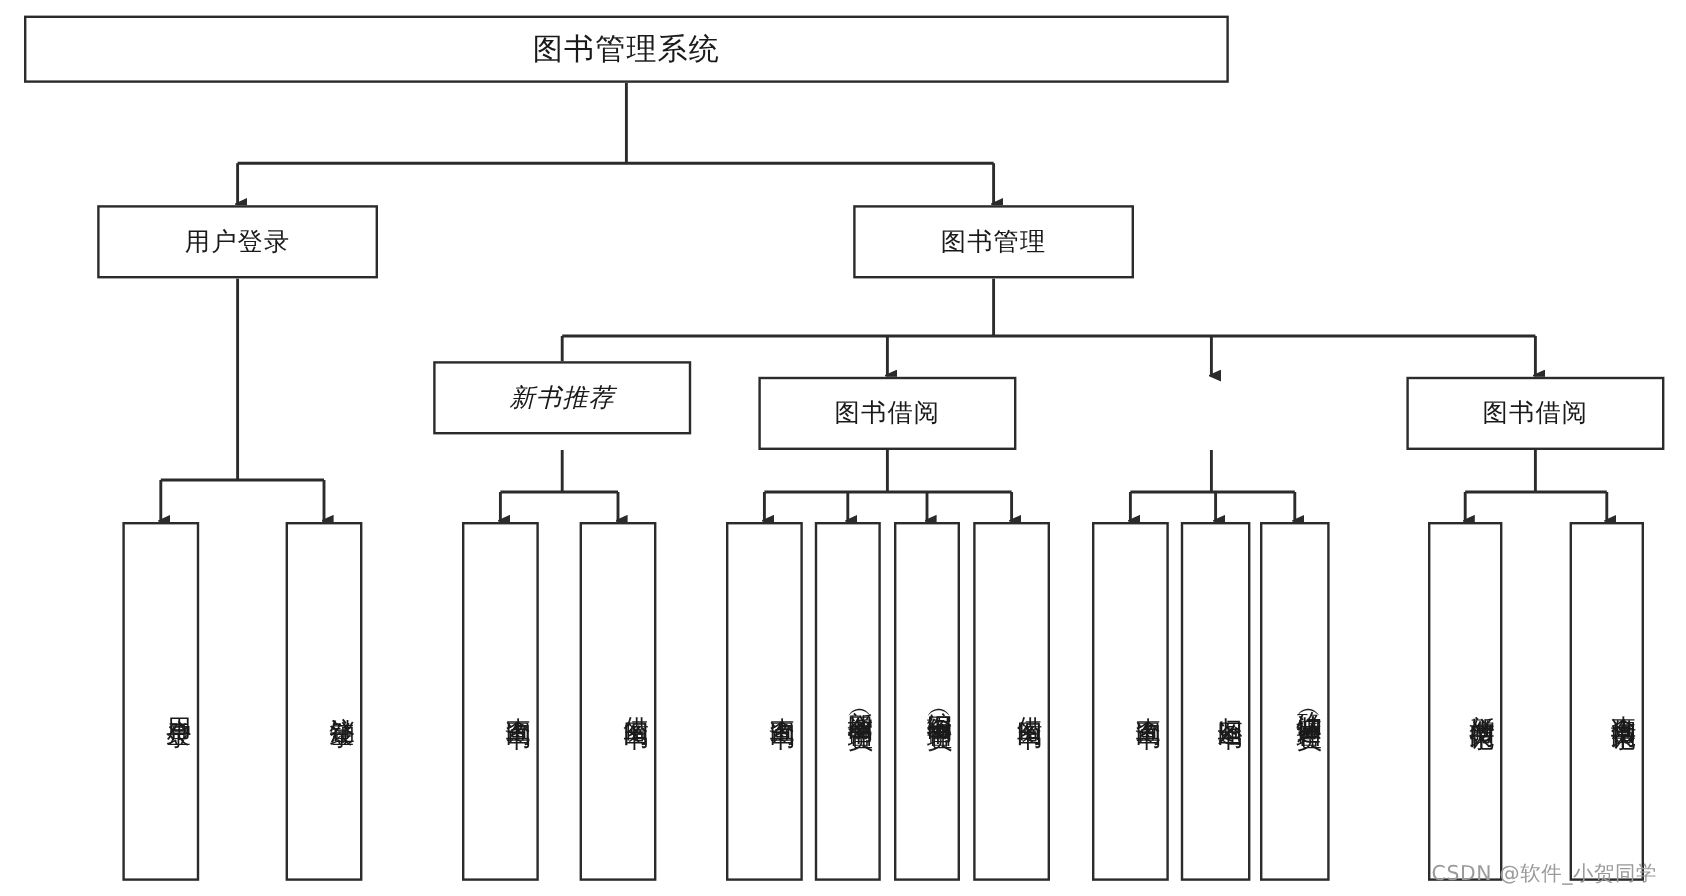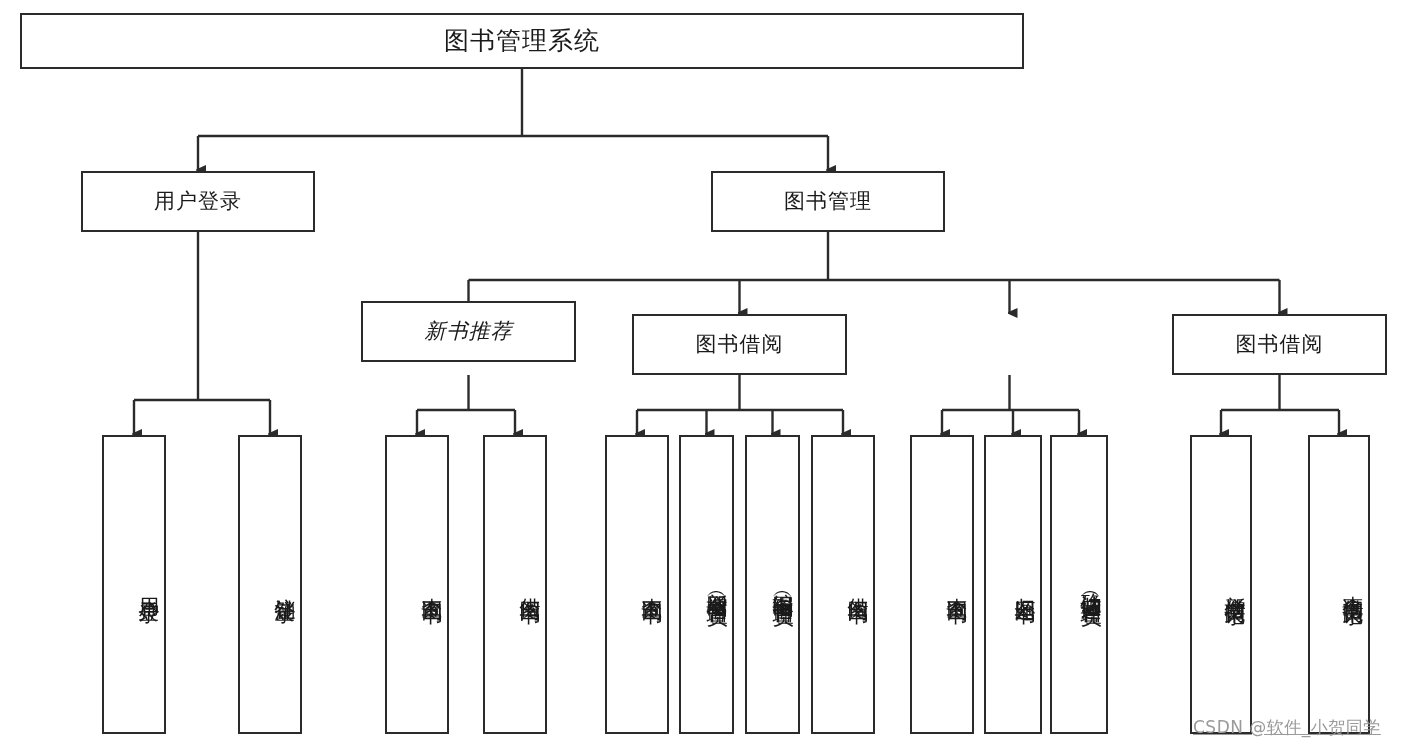--- a/index.html
+++ b/index.html
@@ -63,21 +63,20 @@
     text-align: center;
   }
   .watermark {
     position: absolute;
     font-size: 17px;
     color: #9a9a9a;
     letter-spacing: 0.5px;
     white-space: nowrap;
     z-index: 3;
     font-family: "DejaVu Sans", "Liberation Sans", sans-serif;
-    text-decoration: underline;
   }
 </style>
 </head>
 <body>
 
 <div id="canvas">
   <svg id="wires" viewBox="0 0 1405 747" xmlns="http://www.w3.org/2000/svg">
     <defs>
       <marker id="arrow" markerWidth="10" markerHeight="10" refX="5" refY="8" orient="auto" markerUnits="userSpaceOnUse">
         <path d="M0,0 L10,0 L5,11 Z" fill="#2b2b2b"></path>

